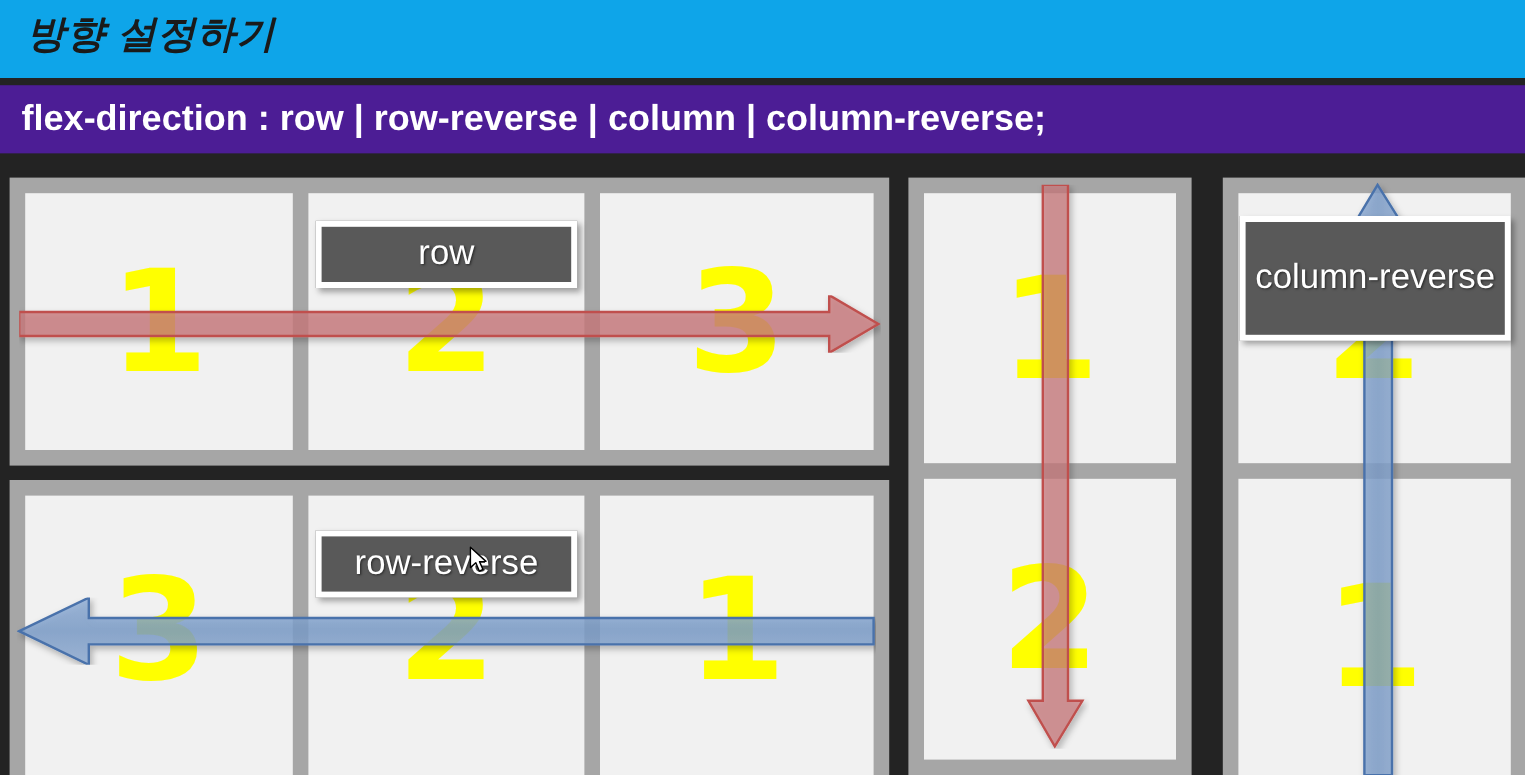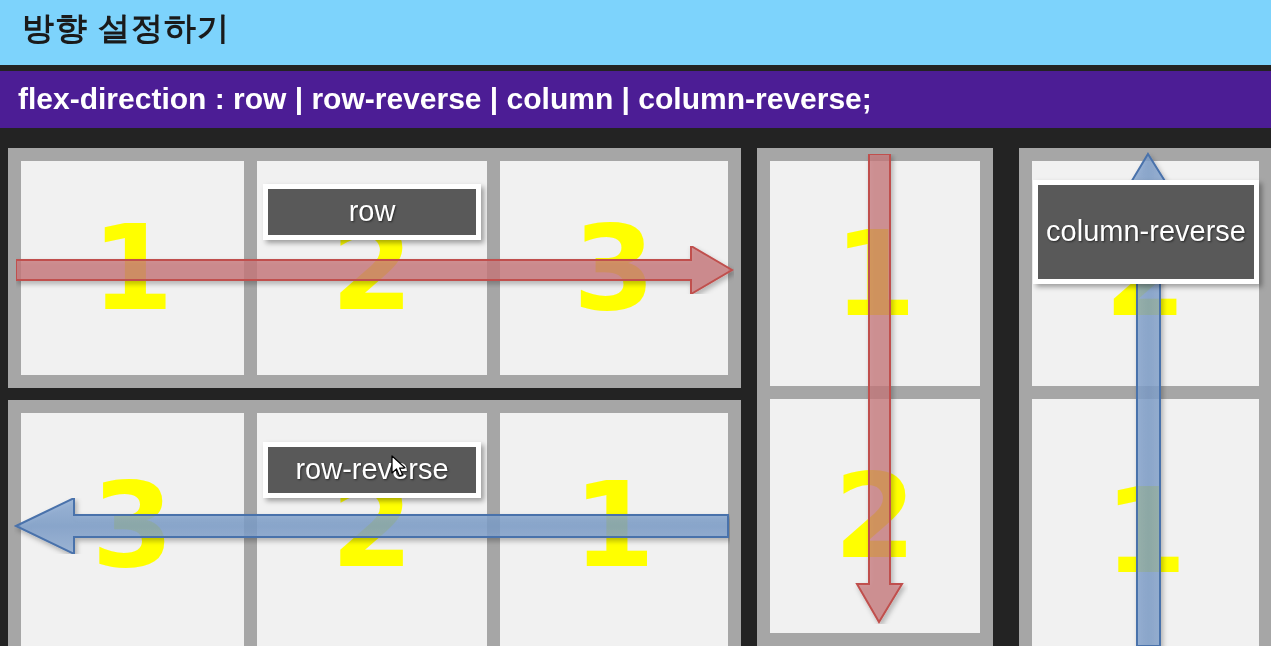--- a/index.html
+++ b/index.html
@@ -6,21 +6,22 @@
   body{
     width:1271px;height:646px;overflow:hidden;
     background:#232323;
     font-family:"Liberation Sans","DejaVu Sans",sans-serif;
     position:relative;
   }
 
   
   .header{
     position:absolute;left:0;top:0;width:1271px;height:65px;
-    background:#7dd3fc;
+    background:#0ea5e9;
+    font-style:italic;
   }
   .header-title{
     position:absolute;left:22px;top:7px;
     font-size:32px;font-weight:bold;color:#1a1a1a;
     letter-spacing:1px;
     white-space:nowrap;
   }
 
   
   .codebar{

